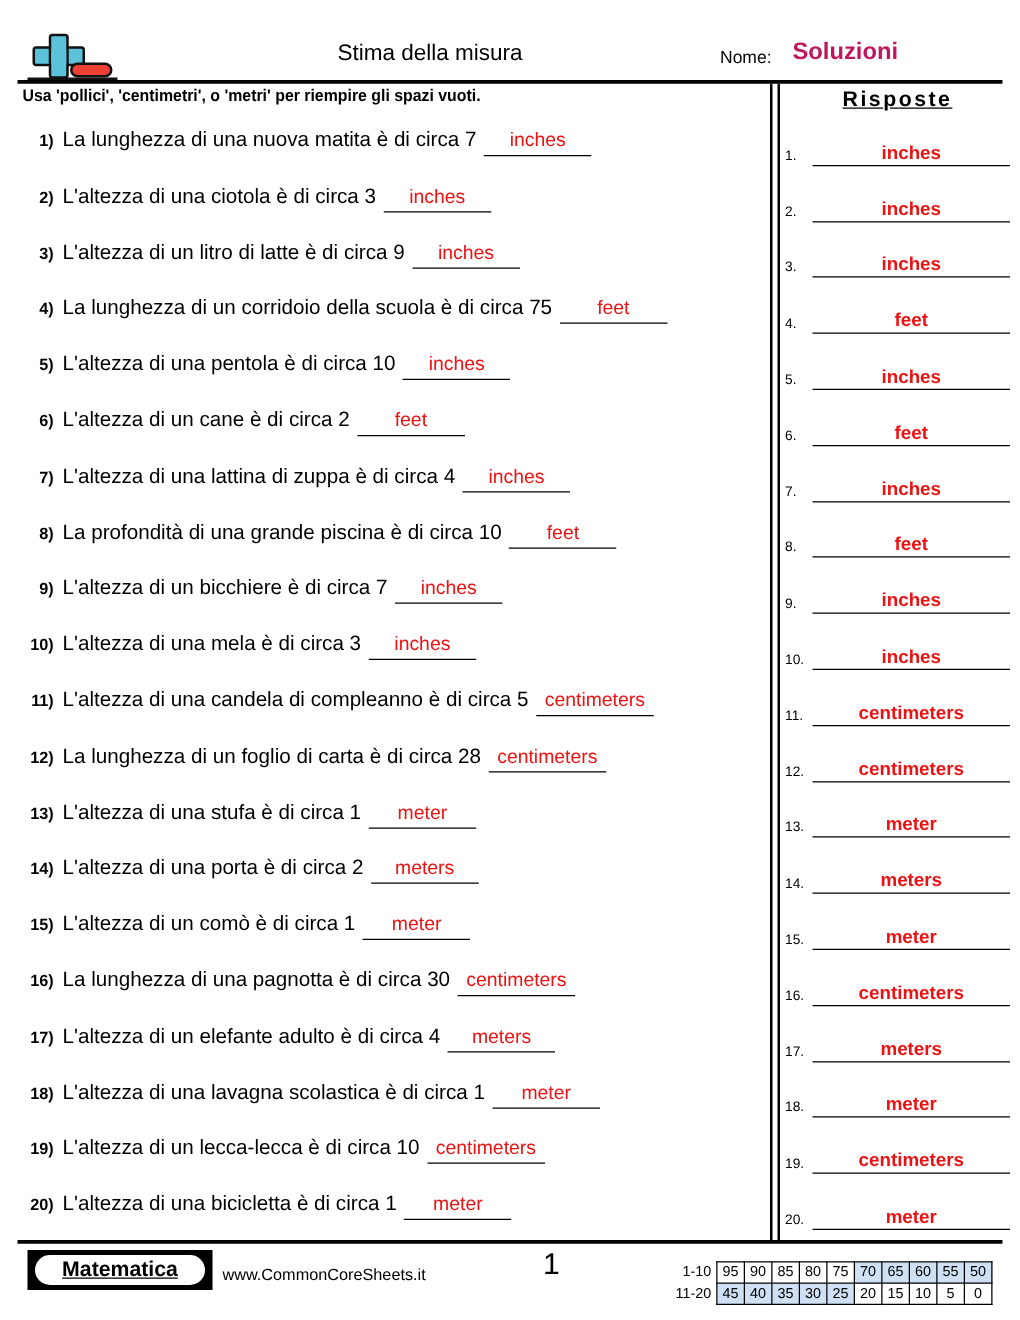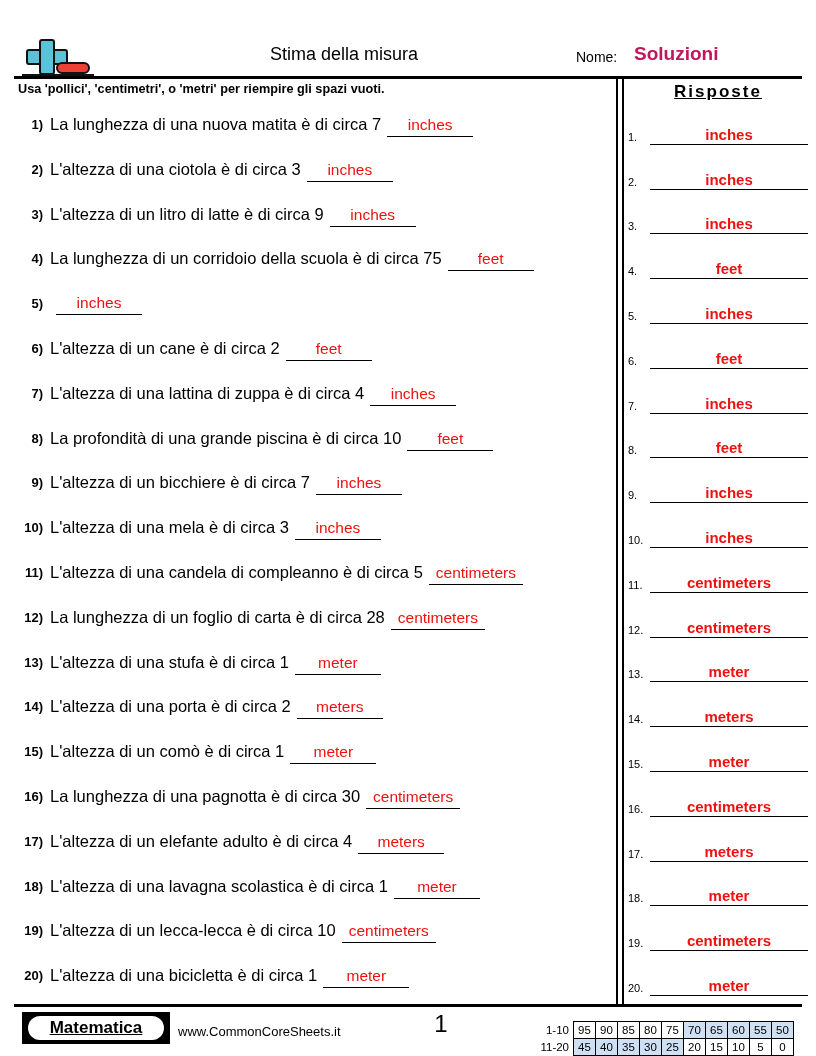--- a/index.html
+++ b/index.html
@@ -11,21 +11,21 @@
     width: 816px;
     height: 1056px;
     position: relative;
     font-family: "Liberation Sans", sans-serif;
     color: #000000;
     overflow: hidden;
   }
 
   .page {
     position: absolute;
-    left: 0; top: 12px;
+    left: 0; top: 0;
     width: 816px;
     height: 760px;
   }
 
   
   .header {
     position: absolute;
     left: 14px;
     top: 26px;
     width: 788px;
@@ -359,20 +359,21 @@
       <div class="q-row">
         <div class="q-num">4)</div>
         <div class="q-body">
           <span class="q-text">La lunghezza di un corridoio della scuola è di circa 75</span>
           <span class="q-blank">feet</span>
         </div>
       </div>
       <div class="q-row">
         <div class="q-num">5)</div>
         <div class="q-body">
+          <span class="q-text">L'altezza di una pentola è di circa 10</span>
           <span class="q-blank">inches</span>
         </div>
       </div>
       <div class="q-row">
         <div class="q-num">6)</div>
         <div class="q-body">
           <span class="q-text">L'altezza di un cane è di circa 2</span>
           <span class="q-blank">feet</span>
         </div>
       </div>

